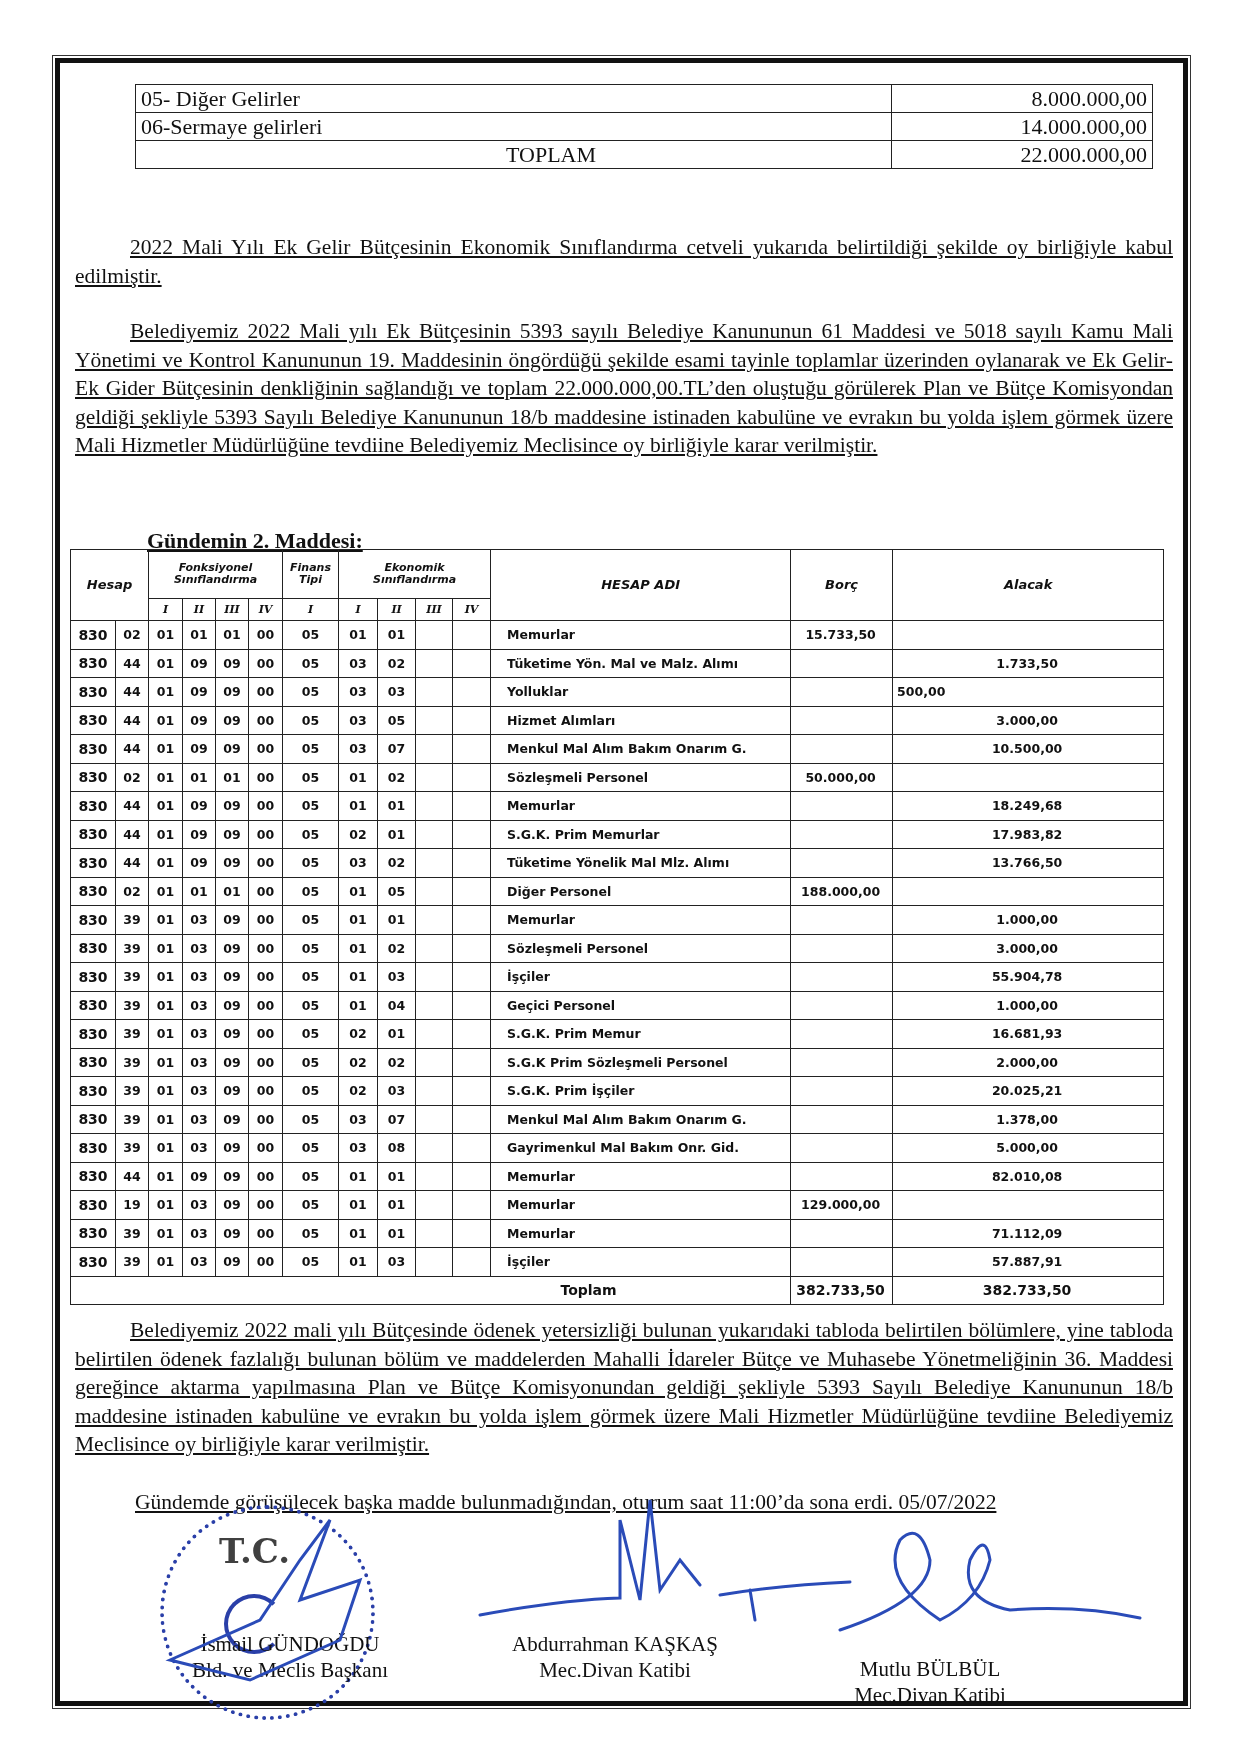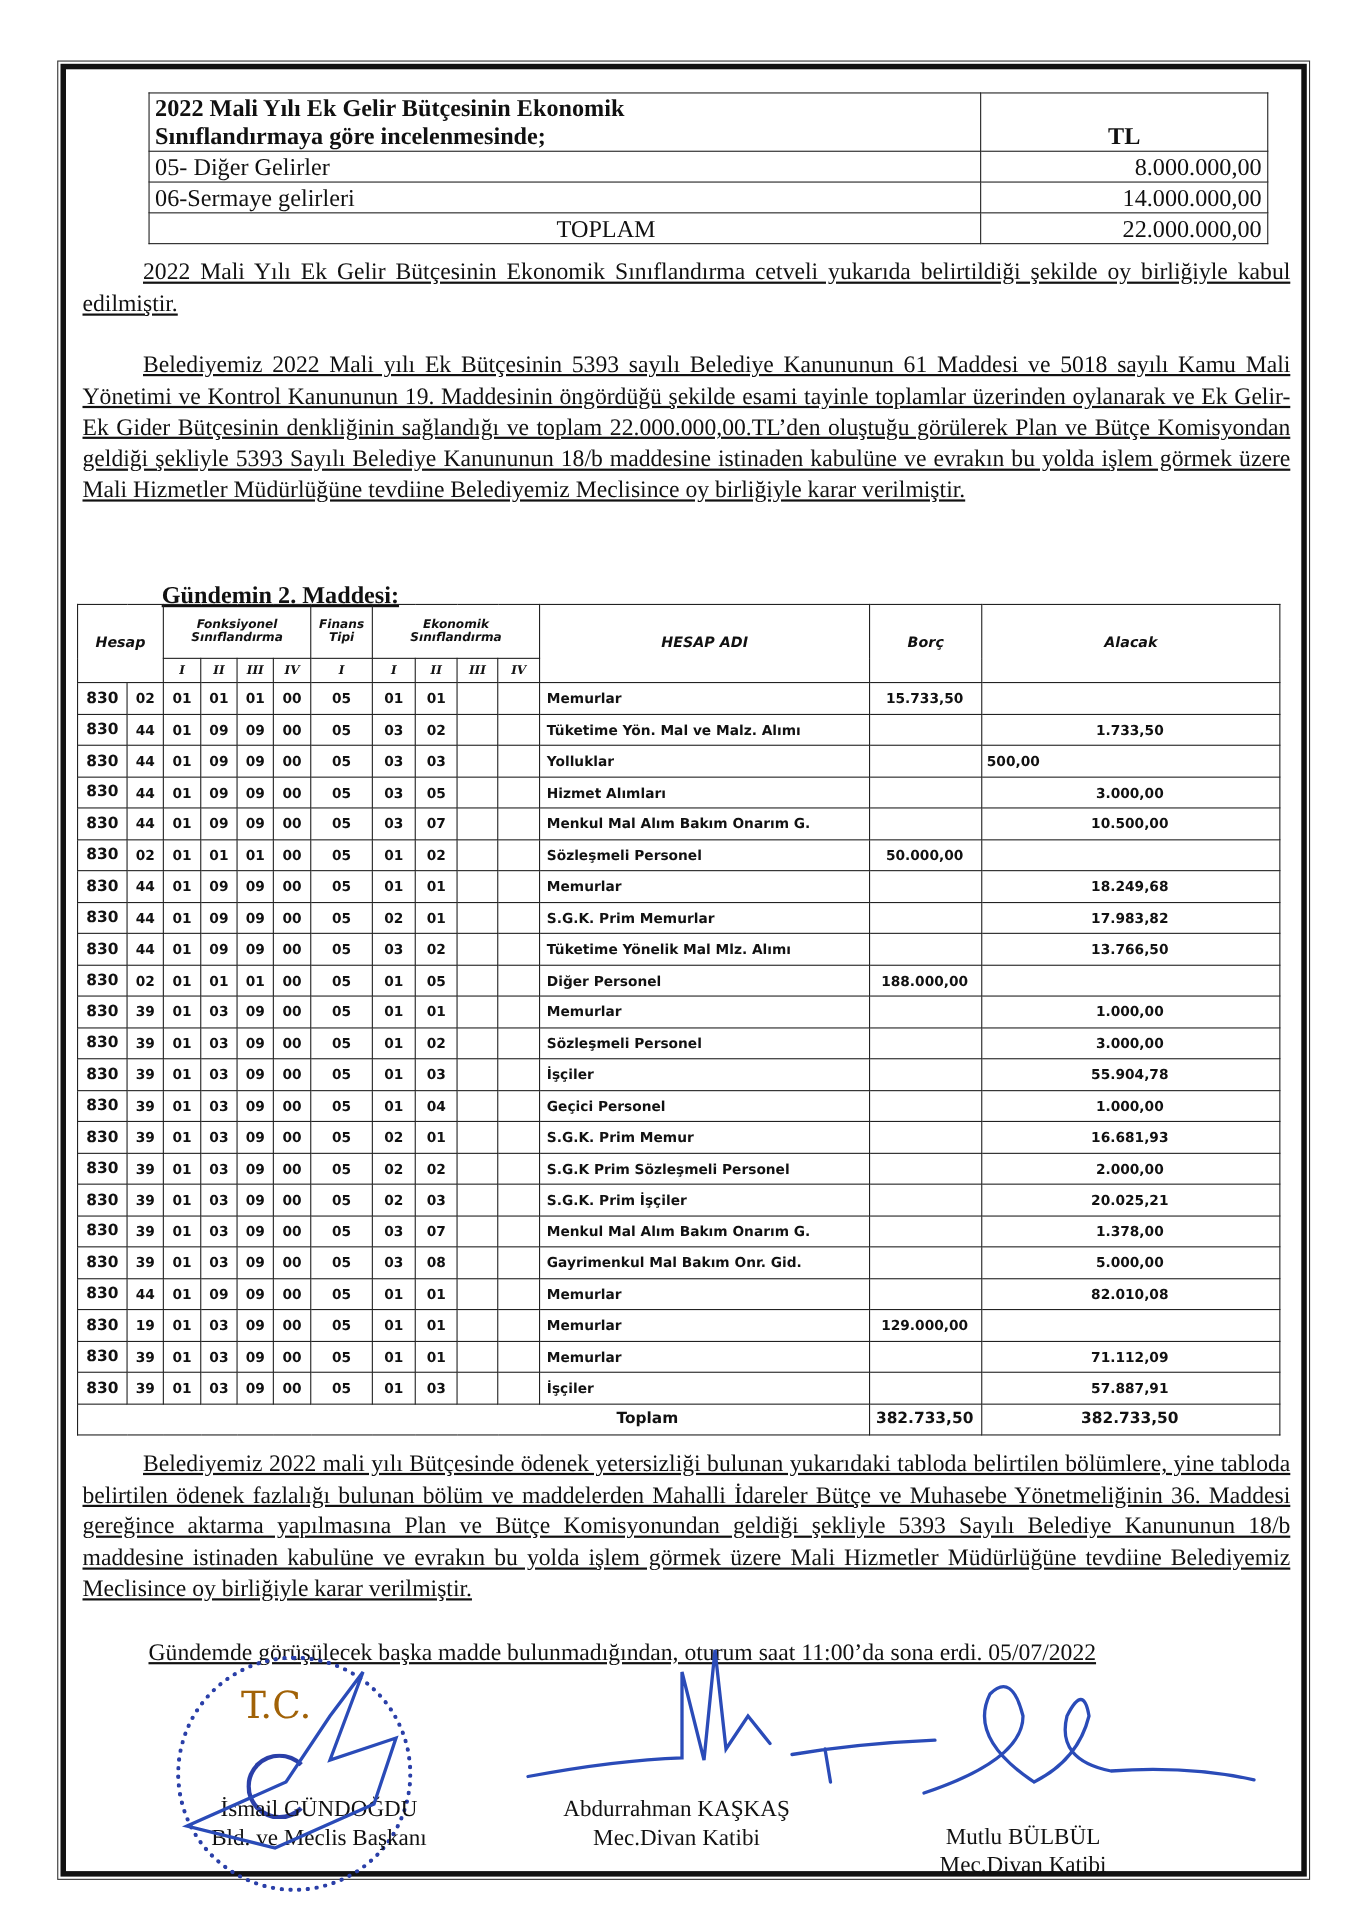--- a/index.html
+++ b/index.html
@@ -16,45 +16,38 @@
   .para .ind { display:inline-block; width:55px; }
   .heading2 { position:absolute; left:147px; top:528px; font-size:22px; font-weight:bold; text-decoration:underline; }
   
   table.main { position:absolute; left:70px; top:549px; border-collapse:collapse; font-family:"DejaVu Sans", sans-serif; font-weight:bold; font-size:12.5px; table-layout:fixed; width:1093px; }
   table.main td, table.main th { border:1px solid #222; padding:0 4px; height:28.5px; box-sizing:border-box; white-space:nowrap; overflow:hidden; }
   table.main th { font-size:11px; line-height:12px; font-weight:bold; padding:0;font-style:italic; }
   table.main th.big { font-size:13px; }
   table.main th.roman { font-family:"DejaVu Serif", serif; font-size:11px; height:22px; }
   table.main td.num { text-align:center; padding:0; }
   table.main td.hesap1 { font-size:14px; }
-  table.main td.name { text-align:left; padding-left:6px; }
+  table.main td.name { text-align:left; padding-left:16px; }
   table.main td.amt { text-align:center; padding-right:6px; }
   table.main td.amt.left { text-align:left; }
   table.main tr.total td { font-size:14px; }
   table.main tr.total td.label { text-align:center; padding-left:320px; }
   .sig { position:absolute; font-size:21px; line-height:26px; text-align:center; }
   .stamp { position:absolute; left:160px; top:1505px; width:215px; height:215px; border:4px dotted #2a3fa8; border-radius:50%; box-sizing:border-box; }
-  .stamp .tc { position:absolute; left:55px; top:22px; font-size:34px; font-weight:normal; color:#a16207; font-family:"DejaVu Serif", serif; }
+  .stamp .tc { position:absolute; left:55px; top:22px; font-size:34px; font-weight:bold; color:#404040; font-family:"DejaVu Serif", serif; }
   .stamp .moon { position:absolute; left:60px; top:85px; width:60px; height:60px; border:4px solid #2a3fa8; border-radius:50%; border-right-color:transparent; box-sizing:border-box; }
   svg.ink { position:absolute; left:0; top:0; pointer-events:none; }
 </style>
 </head>
 <body>
 
 <div class="frame"></div>
 
 <table class="sum">
   <tbody>
-      <tr class="head">
-    <td class="c1">
-      <div>2022 Mali Yılı Ek Gelir Bütçesinin Ekonomik</div>
-      <div>Sınıflandırmaya göre incelenmesinde;</div>
-    </td>
-    <td class="c2">TL</td>
-  </tr>
   <tr>
     <td class="c1">05- Diğer Gelirler</td>
     <td class="c2">8.000.000,00</td>
   </tr>
   <tr>
     <td class="c1">06-Sermaye gelirleri</td>
     <td class="c2">14.000.000,00</td>
   </tr>
   <tr>
     <td class="c1" style="text-align:center;padding-left:80px;">TOPLAM</td>

